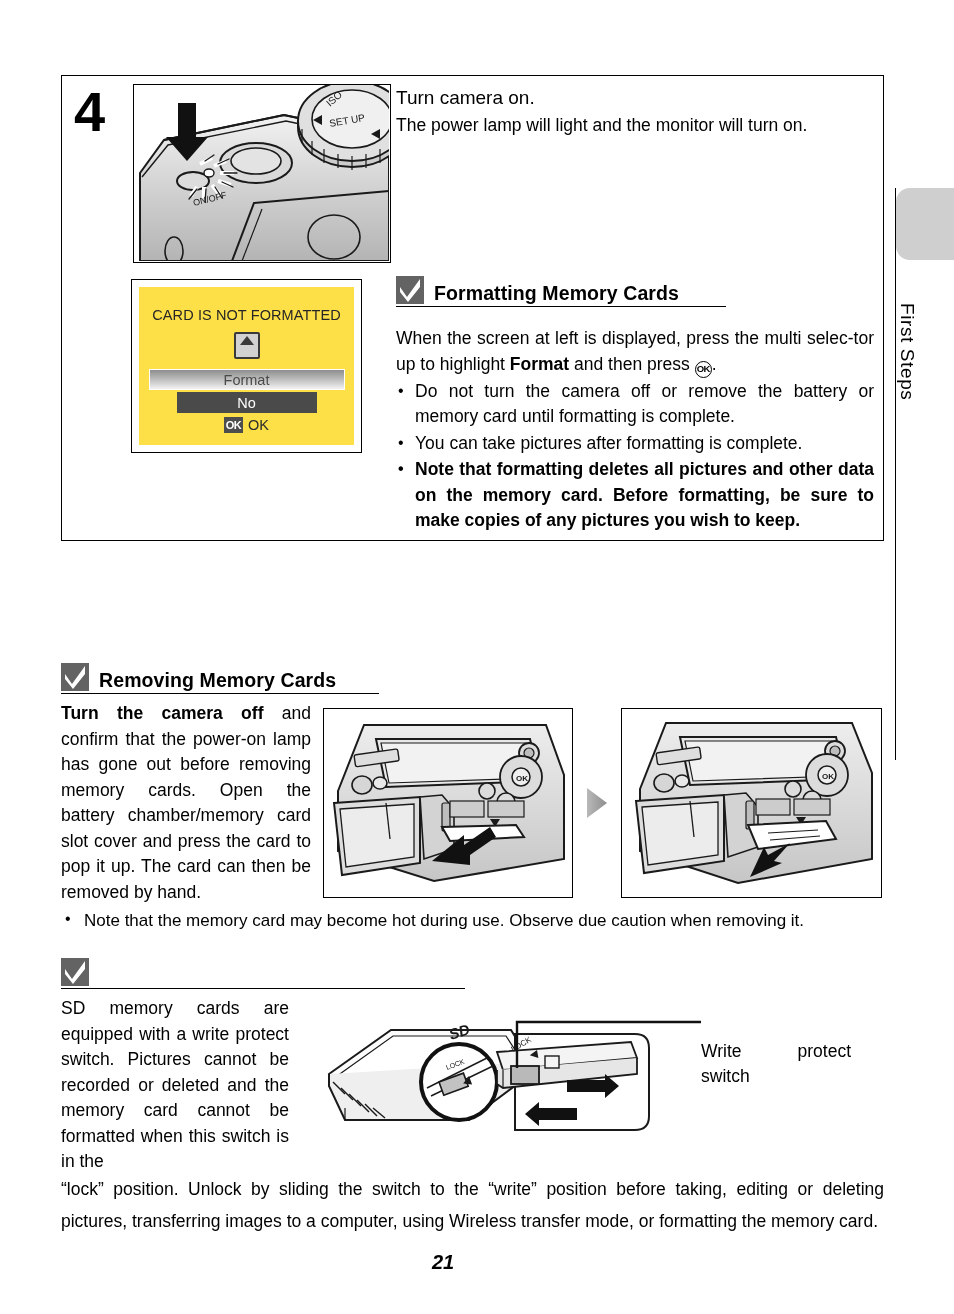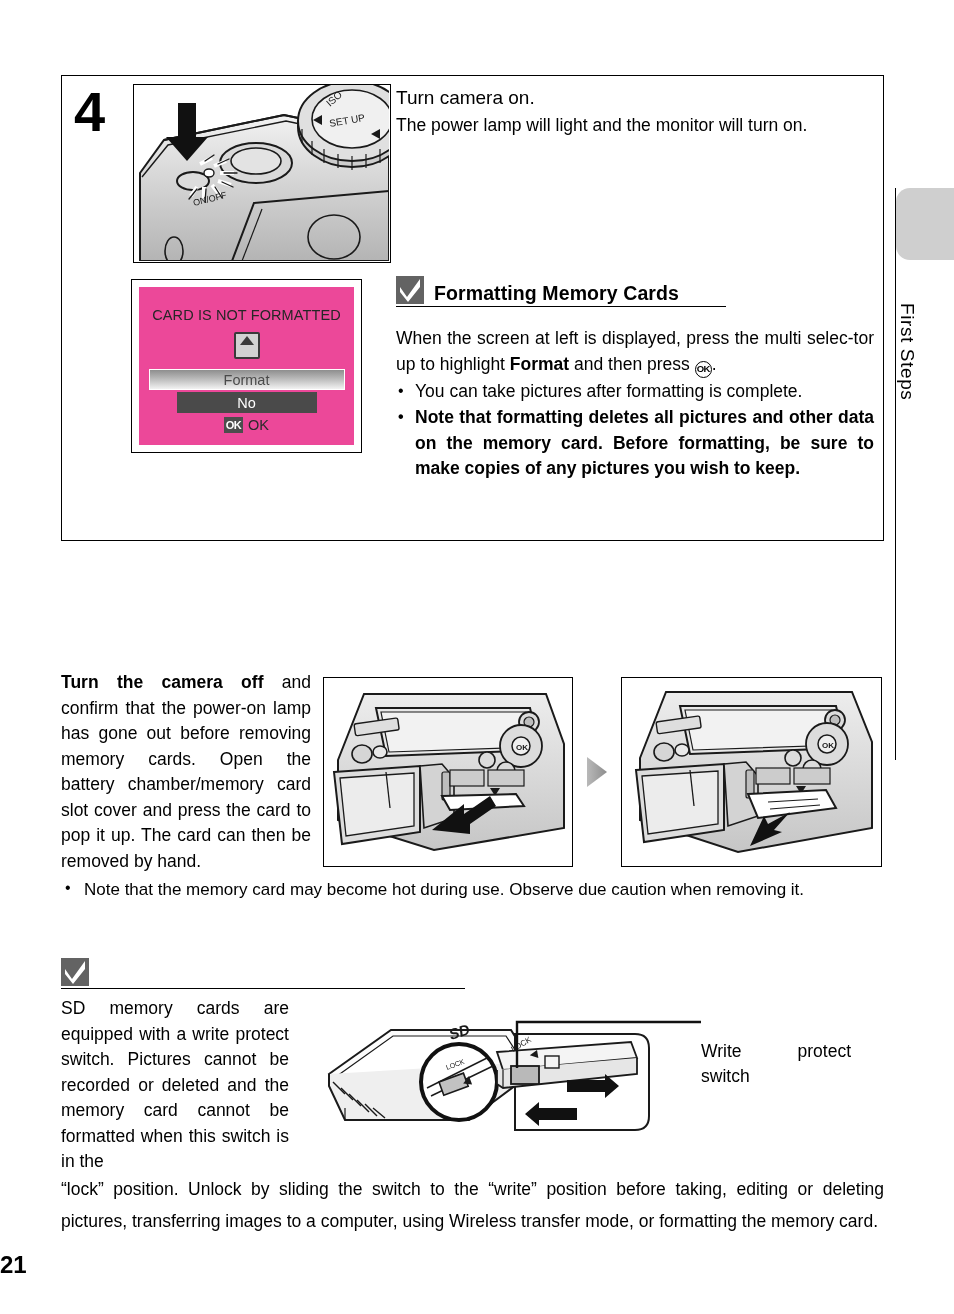--- a/index.html
+++ b/index.html
@@ -72,21 +72,21 @@
   .fig-lcd {
     position: absolute;
     left: 69px; top: 203px;
     width: 231px; height: 174px;
     border: 1.6px solid #000;
     background: #fff;
     padding: 7px;
   }
   .lcd-inner {
     width: 100%; height: 100%;
-    background: #ec4899;
+    background: #fde047;
     position: relative;
     display: flex;
     flex-direction: column;
     align-items: center;
   }
   .lcd-title {
     margin-top: 20px;
     font-size: 14.5px;
     color: #262626;
     letter-spacing: 0.1px;
@@ -304,22 +304,23 @@
     font-size: 17.5px;
     line-height: 32px;
     text-align: justify;
     margin-top: -2px;
   }
 
   .page-num {
     position: absolute;
     left: 0; top: 1251px;
     width: 886px;
-    text-align: left;
-    font-size: 24px;
+    text-align: center;
+    font-size: 20px;
+    font-style: italic;
     font-weight: bold;
   }
 </style>
 </head>
 <body>
 
 <div class="edge-rule"></div>
 <div class="edge-tab"></div>
 <div class="edge-label">First Steps</div>
 
@@ -424,27 +425,37 @@
           <rect x="0" y="0" width="28" height="28" fill="#636363"></rect>
           <path d="M4 11 L11 21 L24 3 L24 11 L12 26 L4 16 Z" fill="#ffffff"></path>
         </svg>
       </span>
       <span class="note-title">Formatting Memory Cards</span>
     </div>
     <div class="note-body" style="margin-top:19px;">
       <span>When the screen at left is displayed, press the multi selec-tor up to highlight </span><b>Format</b><span> and then press </span><span class="ok-circ">OK</span><span>.</span>
     </div>
     <ul class="ul-plain note-body">
+      <li>Do not turn the camera off or remove the battery or memory card until formatting is complete.</li>
       <li>You can take pictures after formatting is complete.</li>
       <li style="font-weight:bold;">Note that formatting deletes all pictures and other data on the memory card. Before formatting, be sure to make copies of any pictures you wish to keep.</li>
     </ul>
   </div>
 </div>
 
 <div class="sec-removing">
+  <div class="note-head">
+    <span class="check-badge">
+      <svg width="28" height="28" viewBox="0 0 28 28">
+        <rect x="0" y="0" width="28" height="28" fill="#636363"></rect>
+        <path d="M4 11 L11 21 L24 3 L24 11 L12 26 L4 16 Z" fill="#ffffff"></path>
+      </svg>
+    </span>
+    <span class="note-title">Removing Memory Cards</span>
+  </div>
 
   <div class="rm-wrap">
     <div class="rm-text">
       <b>Turn the camera off</b><span> and confirm that the power-on lamp has gone out before removing memory cards. Open the battery chamber/memory card slot cover and press the card to pop it up. The card can then be removed by hand.</span>
     </div>
 
     <div class="rm-figs">
 
       <div class="fig-frame fig-cam-a">
         <svg width="247" height="187" viewBox="0 0 247 187">

